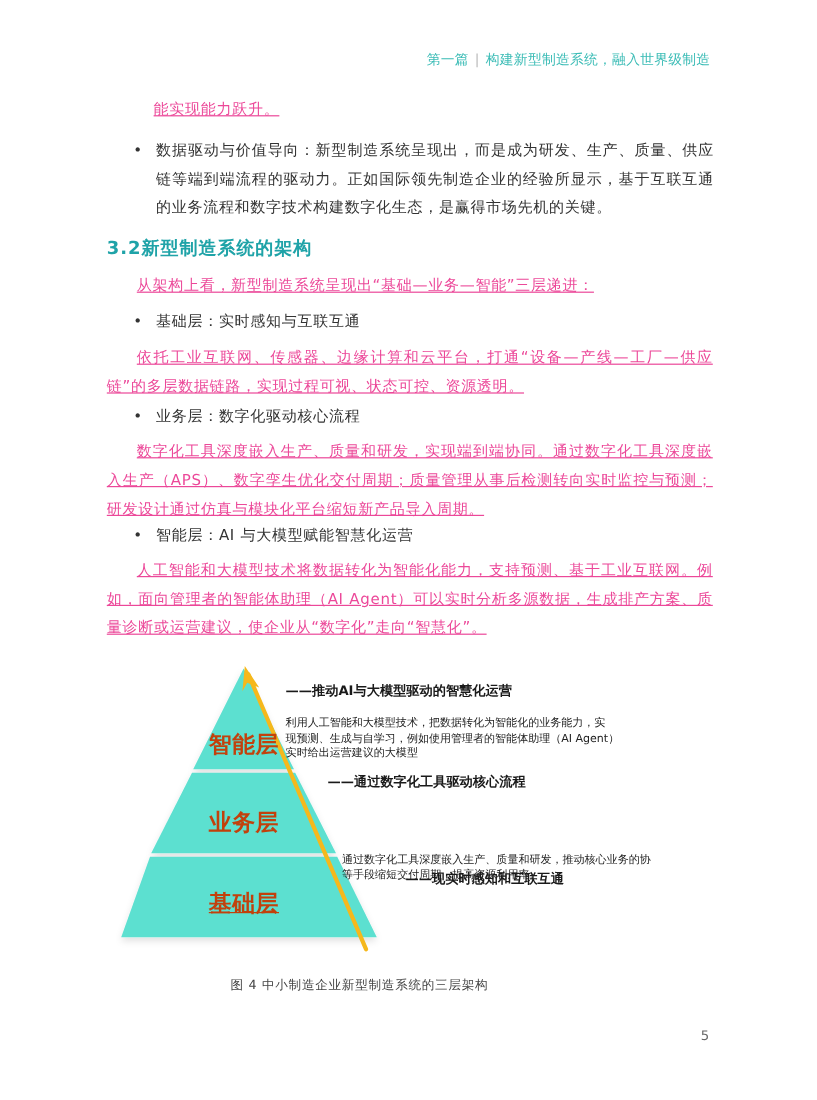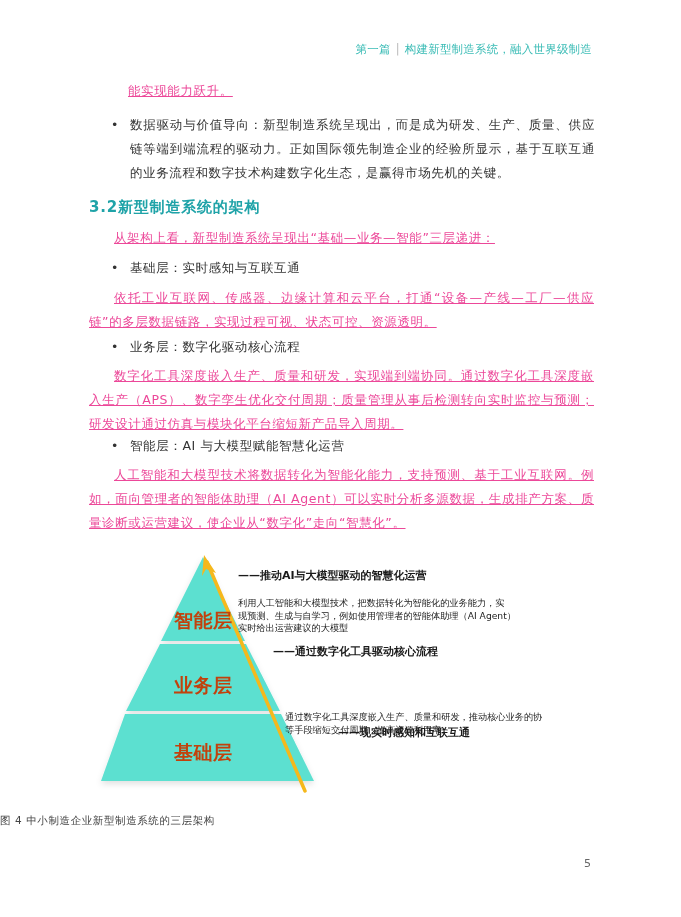--- a/index.html
+++ b/index.html
@@ -12,21 +12,21 @@
   .bullet-row { position: absolute; left: 113px; width: 482px; font-size: 12.5px; line-height: 24px; color: #333; letter-spacing: 0.6px; text-align: justify; }
   .bullet-row .dot { position: absolute; left: -2px; top: 0; }
   .bullet-row .txt { display: block; padding-left: 17px; }
   .section-title { position: absolute; left: 89px; top: 198px; font-size: 15px; font-weight: bold; color: #1fa3a8; letter-spacing: 0.8px; }
   .section-title .num { }
   .figure { position: absolute; left: 90px; top: 545px; width: 510px; height: 260px; }
   .figure svg { position: absolute; left: 0; top: 0; }
   .layer-label { position: absolute; font-size: 19px; font-weight: bold; color: #c2410c; letter-spacing: 0.5px; }
   .fig-heading { position: absolute; font-size: 11px; font-weight: bold; color: #1a1a1a; white-space: nowrap; }
   .fig-desc { position: absolute; font-size: 9.2px; line-height: 12.5px; color: #222; }
-  .caption { position: absolute; top: 814px; left: 0; width: 599px; text-align: left; font-size: 10.5px; color: #444; letter-spacing: 0.6px; }
+  .caption { position: absolute; top: 814px; left: 0; width: 599px; text-align: center; font-size: 10.5px; color: #444; letter-spacing: 0.6px; }
   .page-number { position: absolute; top: 857px; left: 584px; font-size: 11px; color: #666; }
 </style>
 </head>
 <body>
 
 <div class="running-header">
   <span>第一篇</span><span class="sep">|</span><span>构建新型制造系统，融入世界级制造</span>
 </div>
 
 <div class="p" style="top:79px; left:128px; width:470px;">能实现能力跃升。</div>
@@ -73,21 +73,21 @@
     <polygon points="70,99 156,99 190,166 36,166" fill="#5ce0d0" filter="url(#sh)"></polygon>
 
     <polygon points="35,169 191,169 224,236 11,236" fill="#5ce0d0" filter="url(#sh)"></polygon>
 
     <line x1="215" y1="246" x2="117" y2="17" stroke="#f5b81c" stroke-width="3.5" stroke-linecap="round"></line>
     <polygon points="114,10 126,28 116,24 112,31" fill="#f5b81c"></polygon>
   </svg>
 
   <div class="layer-label" style="left:84px; top:63px;">智能层</div>
   <div class="layer-label" style="left:84px; top:128px;">业务层</div>
-  <div class="layer-label" style="left:84px; top:195px;">基础层</div>
+  <div class="layer-label" style="left:84px; top:195px;text-decoration:underline;">基础层</div>
 
   <div class="fig-heading" style="left:148px; top:23px;">——推动AI与大模型驱动的智慧化运营</div>
   <div class="fig-desc" style="left:148px; top:52px;">
     <div>利用人工智能和大模型技术，把数据转化为智能化的业务能力，实</div>
     <div>现预测、生成与自学习，例如使用管理者的智能体助理（AI Agent）</div>
     <div>实时给出运营建议的大模型</div>
   </div>
 
   <div class="fig-heading" style="left:183px; top:99px;">——通过数字化工具驱动核心流程</div>
   <div class="fig-desc" style="left:195px; top:124px;margin-top:42px;">

